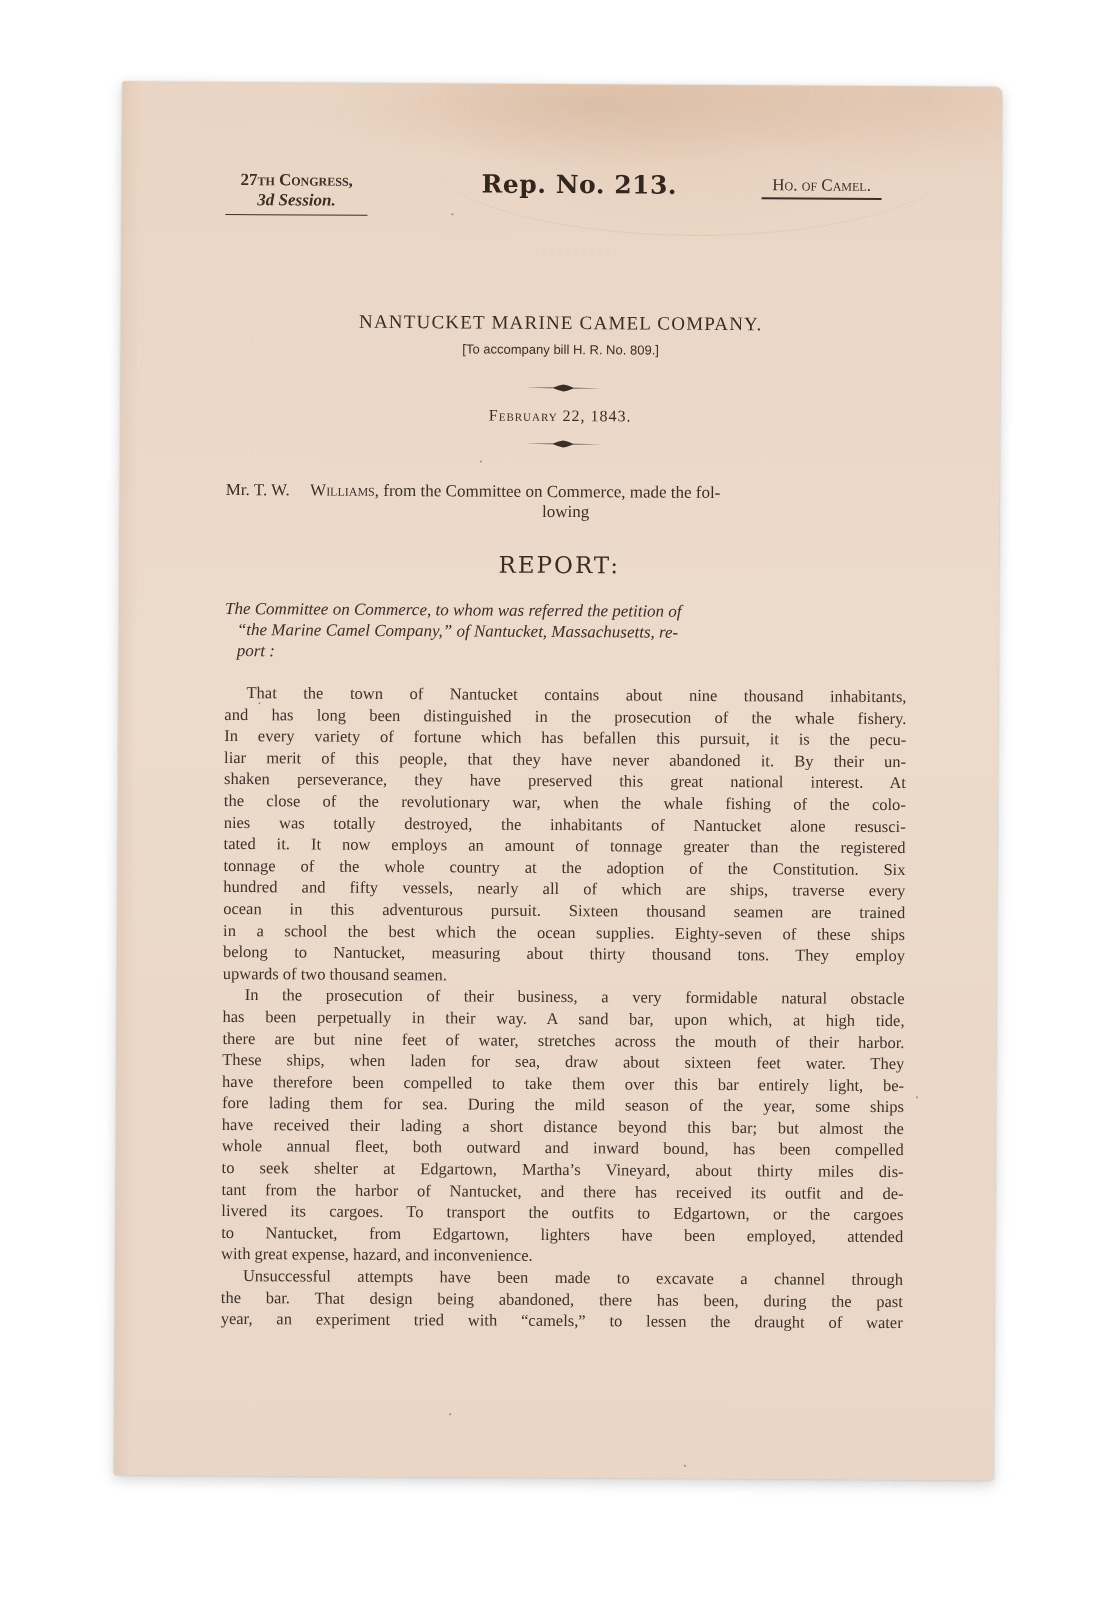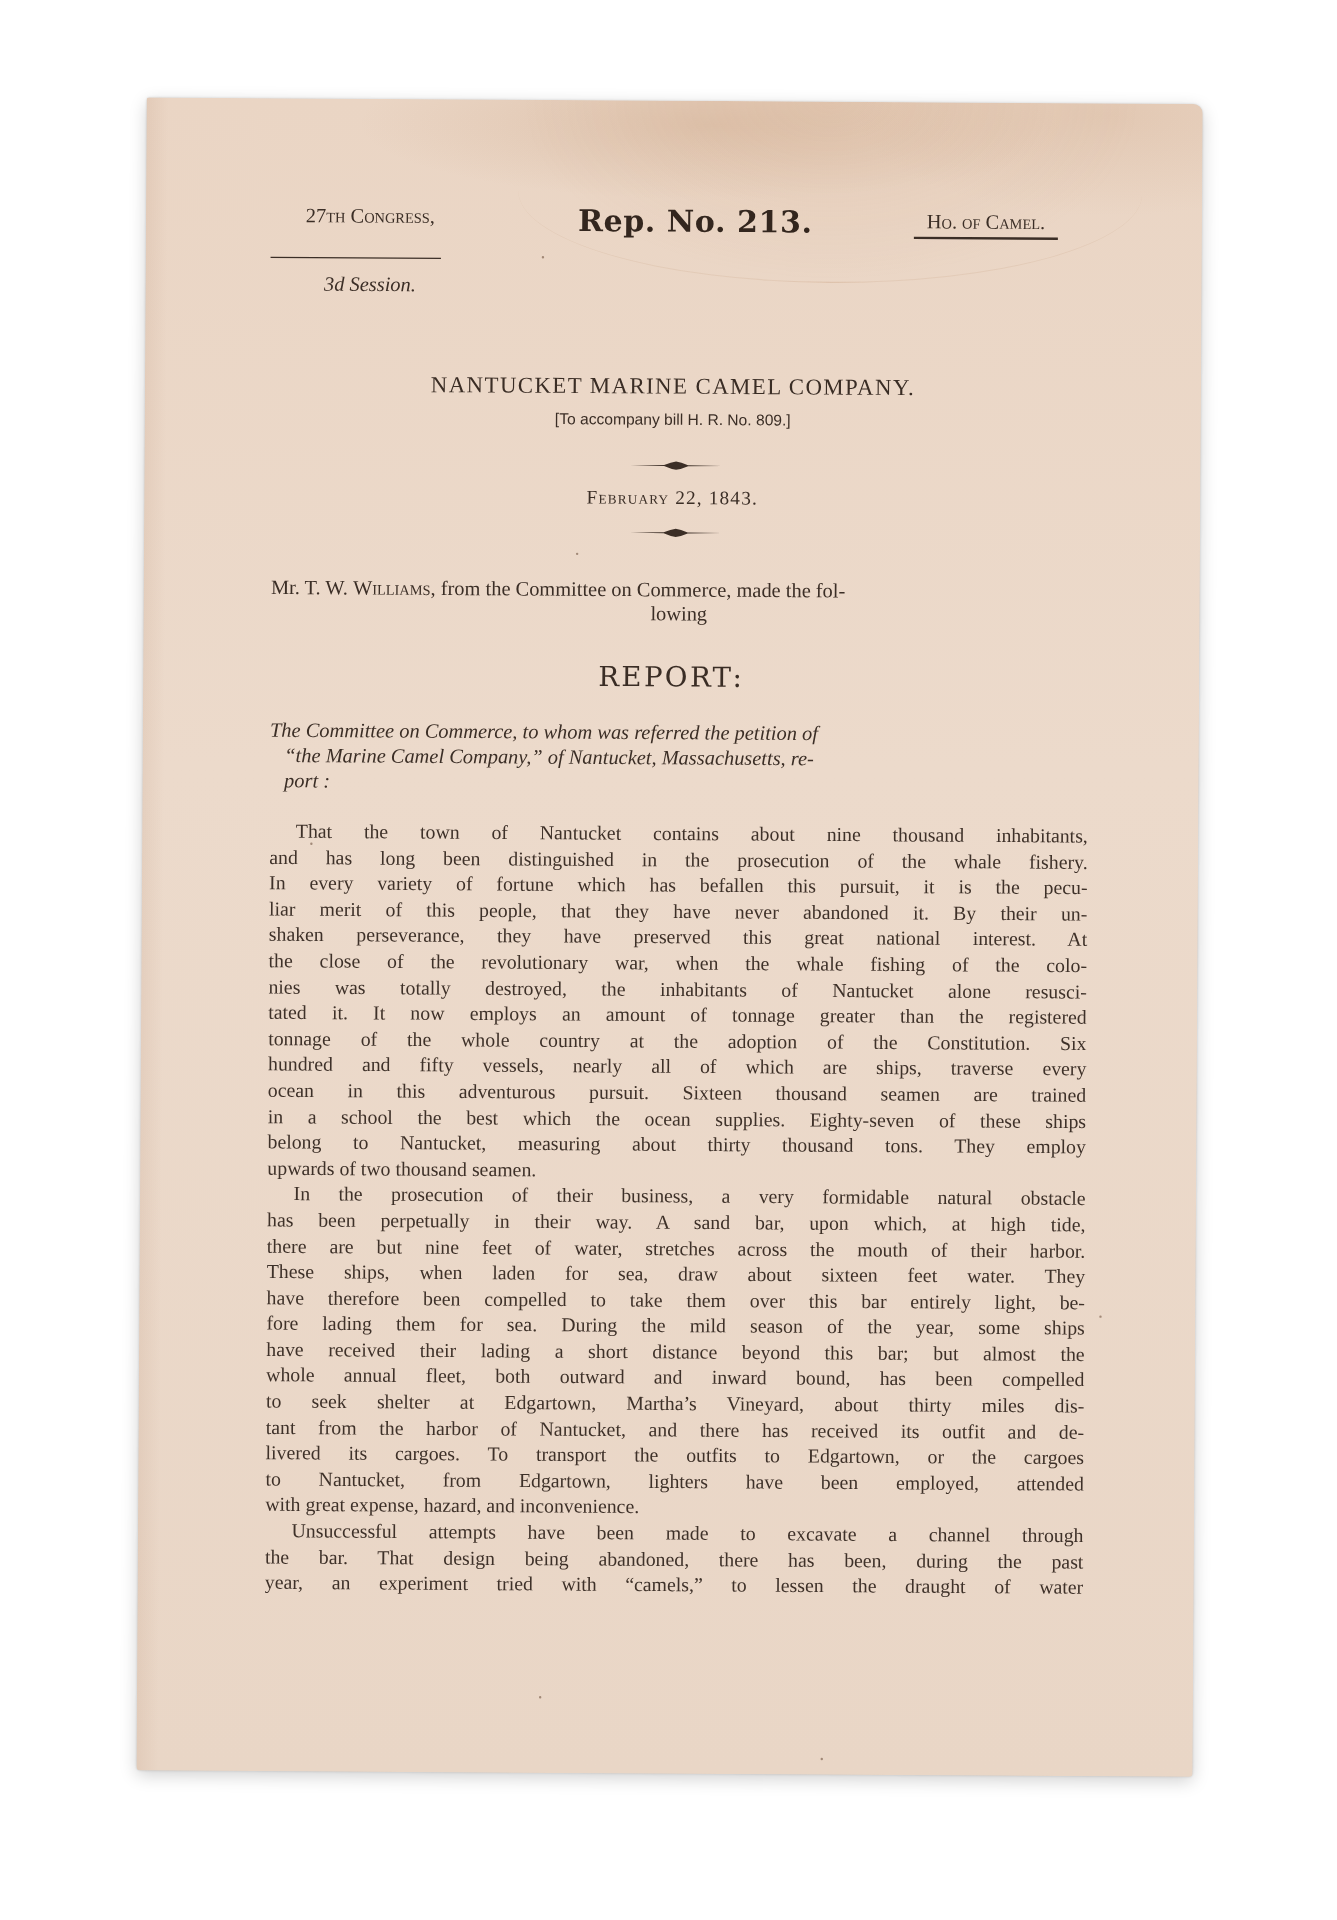--- a/index.html
+++ b/index.html
@@ -44,29 +44,30 @@
     }
     .header {
       position: absolute;
       left: 0;
       top: 88px;
       width: 100%;
       height: 60px;
     }
     .congress {
       position: absolute;
-      left: 116px;
+      left: 104px;
       top: 0;
       font-size: 17px;
       line-height: 20px;
       text-align: center;
       width: 142px;
+      font-weight: bold;
     }
     .congress .sc { font-variant: small-caps; }
-    .congress .session { font-style: italic; display: block; margin-top: 37px; }
+    .congress .session { font-style: italic; display: block; }
     .congress-rule {
       position: absolute;
       left: 104px;
       top: 44px;
       width: 142px;
       height: 1px;
       background: #3b2e26;
     }
     .repno {
       position: absolute;
@@ -134,21 +135,21 @@
     }
     .intro {
       position: absolute;
       left: 106px;
       top: 398px;
       width: 680px;
       font-size: 17px;
       line-height: 20px;
       text-align: justify;
     }
-    .intro .sc { font-variant: small-caps; }
+    .intro .sc { font-variant: small-caps; margin-left: 16px; }
     .intro .l2 { text-align: center; display: block; }
     .report-heading {
       position: absolute;
       left: 0;
       top: 468px;
       width: 880px;
       text-align: center;
       font-size: 23px;
       letter-spacing: 2px;
       font-family: "DejaVu Serif", "Liberation Serif", serif;

